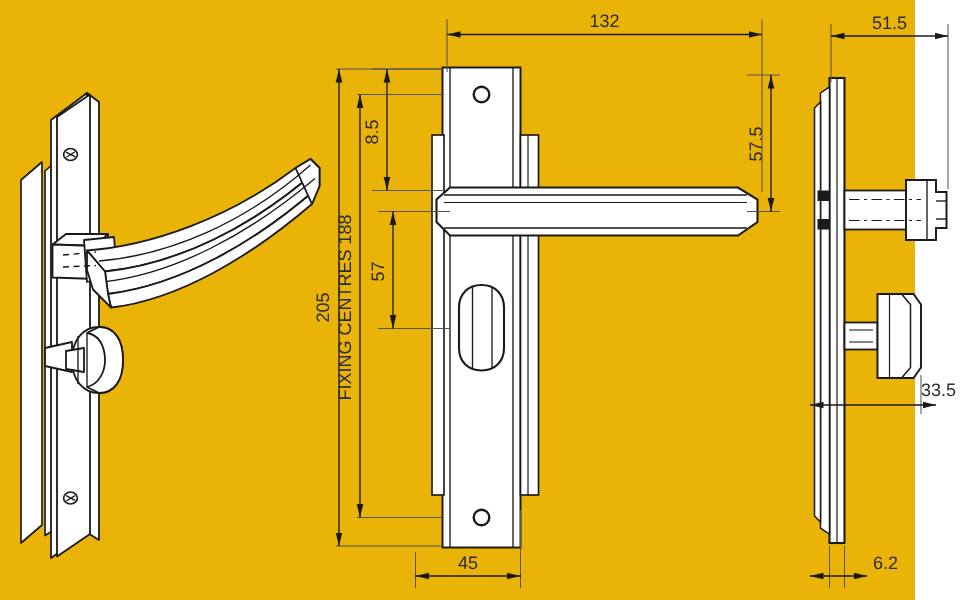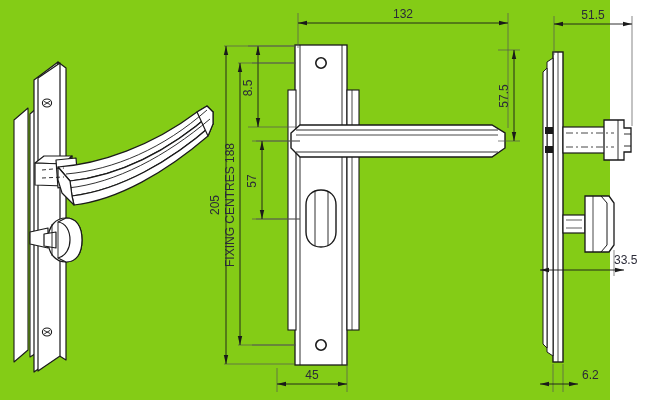--- a/index.html
+++ b/index.html
@@ -1,18 +1,18 @@
 <!DOCTYPE html>
 <html><head>
 <meta charset="utf-8">
 <style>
   html,body{margin:0;padding:0;background:#ffffff;}
   body{width:650px;height:400px;overflow:hidden;
        font-family:"Liberation Sans", sans-serif;}
-  #stage{position:relative;width:610px;height:400px;background:#84cc16;}
+  #stage{position:relative;width:610px;height:400px;background:#eab308;}
   svg{display:block;}
   .dimtext{font-family:"Liberation Sans", sans-serif;font-size:12px;fill:#2b2b38;}
 </style>
 </head>
 <body>
 
 <div id="stage">
 <svg width="650" height="400" viewBox="0 0 650 400">
 
   <defs>

